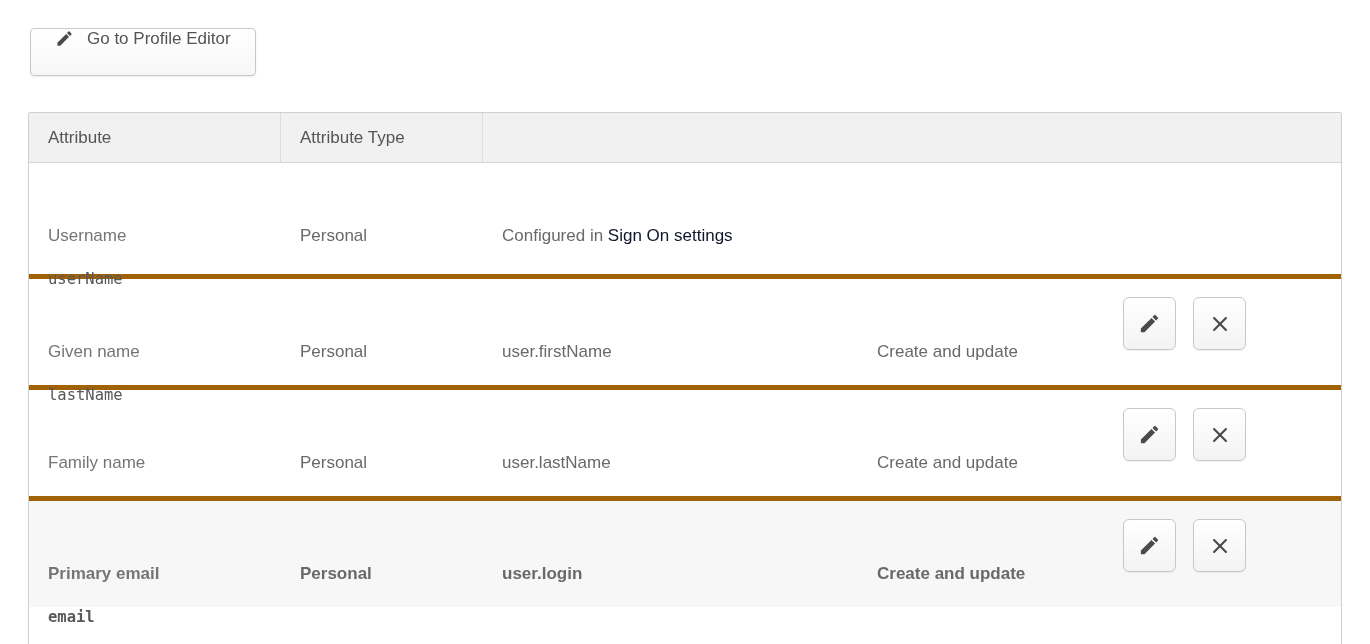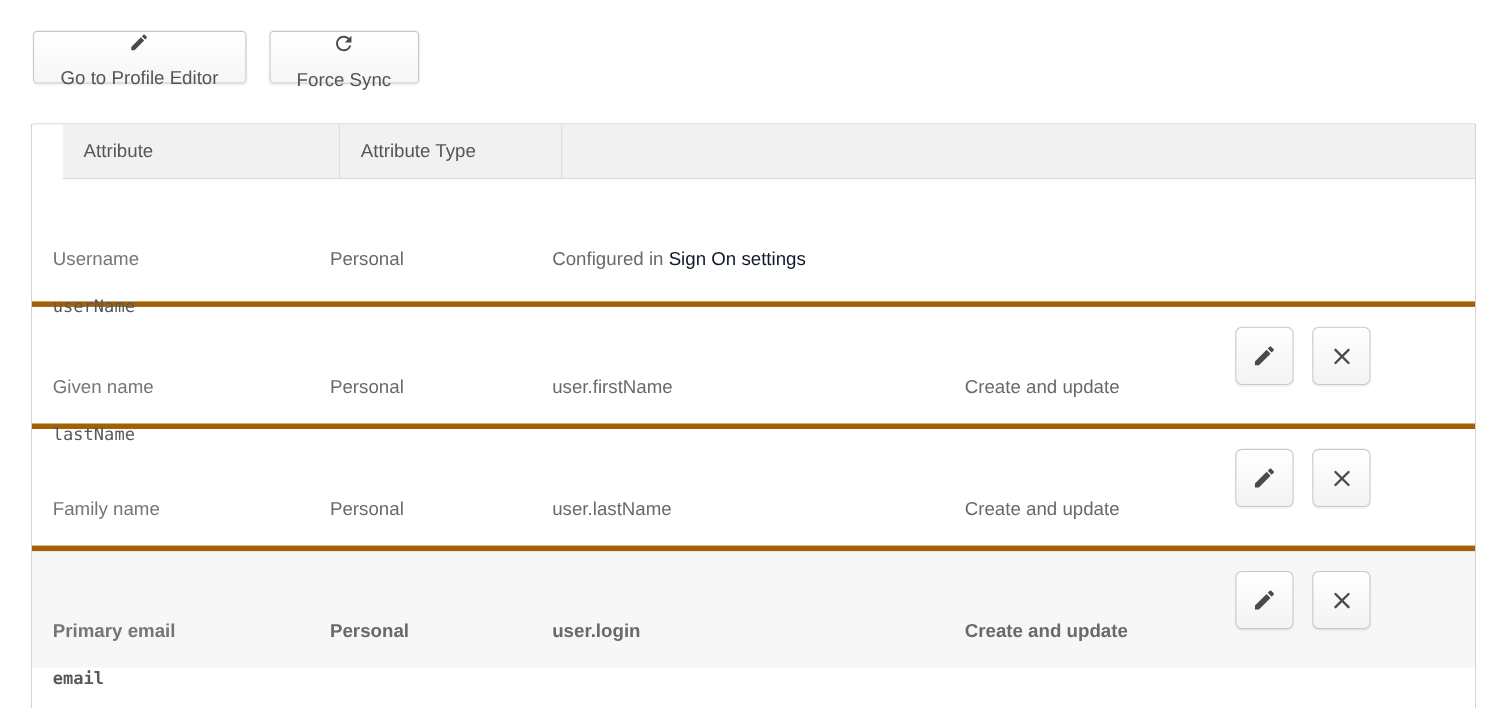--- a/index.html
+++ b/index.html
@@ -11,53 +11,50 @@
     color: #666;
   }
   
   .toolbar {
     margin: 28px 0 36px 30px;
     display: flex;
     gap: 21px;
   }
   .btn {
     display: inline-flex;
-    align-items: center;
     gap: 13px;
     height: 48px;
     padding: 0 24px;
     background: linear-gradient(#ffffff, #f6f6f6);
     border: 1px solid #c8c8c8;
     border-radius: 4px;
     box-shadow: 0 1px 2px rgba(0,0,0,0.07);
     font-family: "Liberation Sans", sans-serif;
     font-size: 17px;
     color: #545454;
     cursor: pointer;
-    flex-direction: column;
   }
   .btn svg { flex: 0 0 auto; }
   
   .attr-table {
     margin-left: 28px;
     width: 1314px;
     height: 533px; 
     border: 1px solid #cfcfcf;
     border-bottom: none;
     border-radius: 3px 3px 0 0;
     background: #fff;
     overflow: hidden;
   }
   .thead {
     display: grid;
     grid-template-columns: 252px 202px 375px 255px 1fr;
     height: 50px;
     background: #f1f1f1;
     border-bottom: 1px solid #d6d6d6;
-    margin-left: 28px;
   }
   .th {
     display: flex;
     align-items: center;
     padding-left: 19px;
     font-size: 17px;
     color: #555;
     border-right: 1px solid #ddd;
   }
   .th:last-child { border-right: none; }
@@ -115,28 +112,20 @@
 
 <div class="toolbar">
   <button class="btn">
     <span style="display:inline-flex;">
       <svg width="19" height="19" viewBox="0 0 24 24" fill="#4a4a4a">
           <path d="M3 17.25V21h3.75L17.81 9.94l-3.75-3.75L3 17.25zM20.71 7.04c.39-.39.39-1.02 0-1.41l-2.34-2.34a1 1 0 0 0-1.41 0l-1.83 1.83 3.75 3.75 1.83-1.83z"></path>
         </svg>
     </span>
     <span>Go to Profile Editor</span>
   </button>
-  <button class="btn">
-    <span style="display:inline-flex;">
-      <svg width="21" height="21" viewBox="0 0 24 24" fill="#4a4a4a">
-          <path d="M17.65 6.35A7.95 7.95 0 0 0 12 4c-4.42 0-7.99 3.58-8 8s3.57 8 8 8c3.73 0 6.84-2.55 7.73-6h-2.08A5.99 5.99 0 0 1 12 18c-3.31 0-6-2.69-6-6s2.69-6 6-6c1.66 0 3.14.69 4.22 1.78L13 11h7V4l-2.35 2.35z"></path>
-        </svg>
-    </span>
-    <span>Force Sync</span>
-  </button>
 </div>
 
 <div class="attr-table">
 
   <div class="thead">
     <div class="th">Attribute</div>
     <div class="th">Attribute Type</div>
     <div class="th"></div>
   </div>
 

